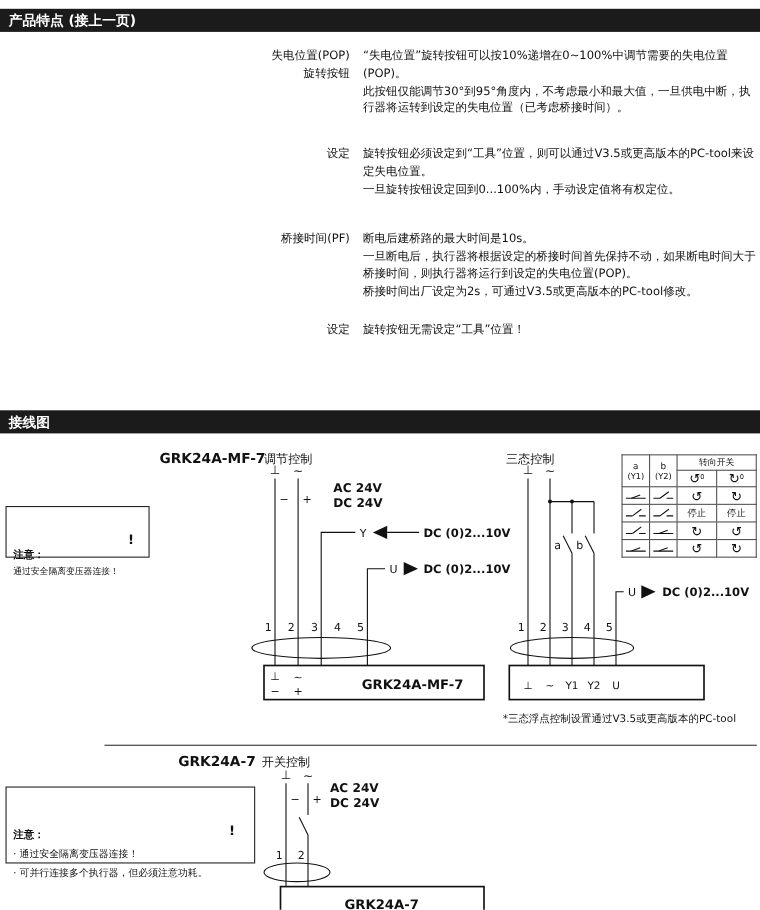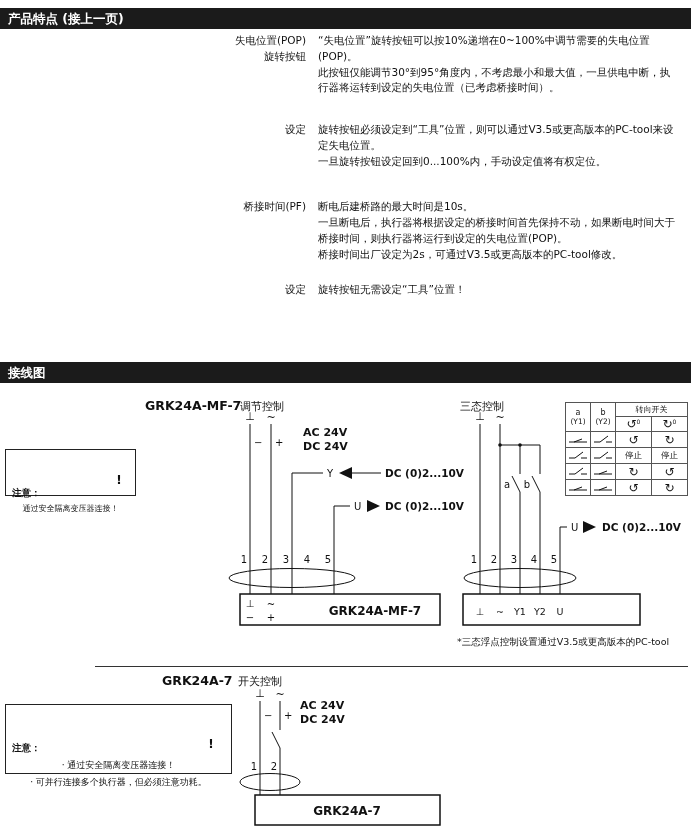--- a/index.html
+++ b/index.html
@@ -9,21 +9,21 @@
     font-family:"DejaVu Sans","Liberation Sans",sans-serif; color:#111;
   }
   .page { width:691px; height:827px; position:relative; }
 
   .section-bar {
     background:#1b1b1b; color:#ffffff; font-size:12.5px; font-weight:bold;
     height:21px; padding:3px 8px; width:691px;
   }
   #bar1 { margin-top:8px; }
 
-  .features { padding-top:4px; }
+  .features { padding-top:15px;margin-left:12px; }
   .feature-row { display:flex; }
   .feature-row.m1 { margin-bottom:26px; }
   .feature-row.m2 { margin-bottom:30px; }
   .feature-row.m3 { margin-bottom:20px; }
   .feature-label {
     width:318px; flex-shrink:0; text-align:right; padding-right:12px;
     font-size:10.5px; line-height:1.5;
   }
   .feature-body { flex:1; max-width:362px; font-size:10.5px; line-height:1.5; }
   .feature-body p { margin:0; }
@@ -40,21 +40,21 @@
   .wiring svg circle { fill:#111; stroke:none; }
 
   #svg-mf { left:140px; top:14px; }
   #svg-3p { left:455px; top:14px; }
   #svg-sw { left:150px; top:290px; }
 
   .note { position:absolute; border:1px solid #222; background:#fff; padding:5px 6px; }
   #note1 { left:5px; top:66px; width:131px; height:47px; }
   #note2 { left:5px; top:321px; width:227px; height:70px; }
   .note-title { font-size:9.5px; font-weight:bold;margin-top:32px; }
-  .note-line { font-size:8px; margin-top:3px; white-space:nowrap;text-align:center; }
+  .note-line { font-size:8px; margin-top:3px; white-space:nowrap; }
   #note2 .note-line { font-size:9px; margin-top:4px; }
   .warn { position:absolute; }
   #note1 .warn { right:4px; top:17px; }
   #note2 .warn { right:8px; top:26px; }
   .warn polygon { fill:none !important; stroke:#111; stroke-width:1.6; }
   .warn text { fill:#111; }
 
   .divider { position:absolute; left:95px; top:283px; width:593px; height:1px; background:#333; }
 
   .dir-table {

